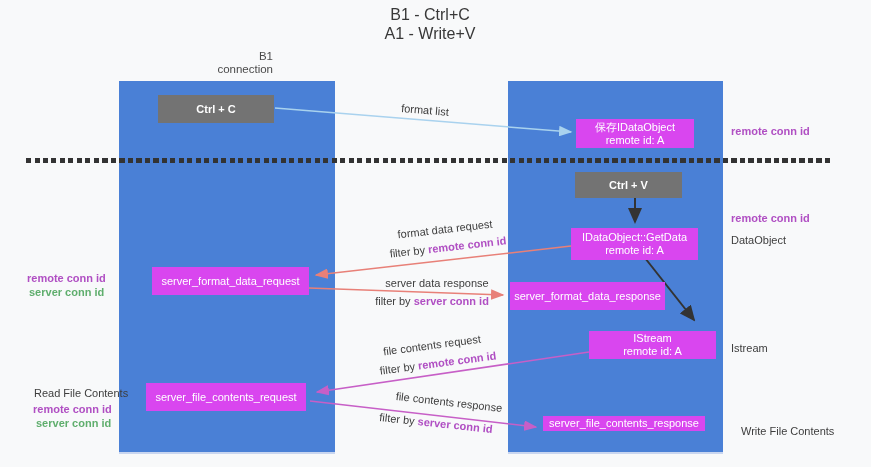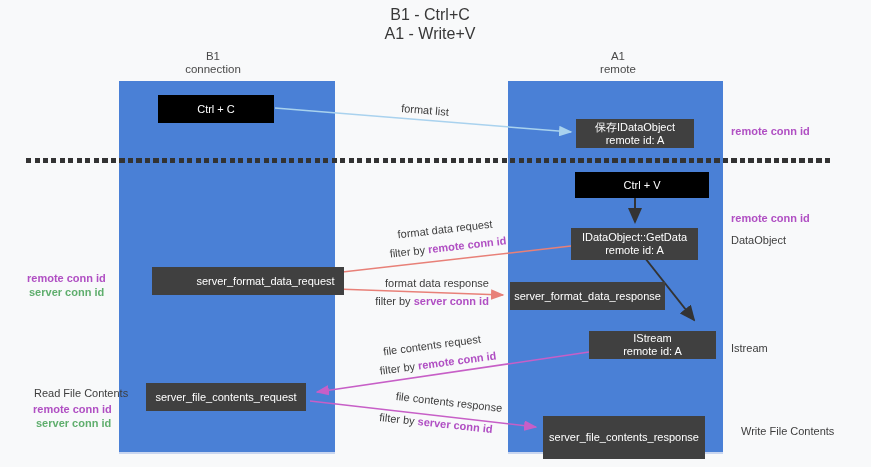--- a/index.html
+++ b/index.html
@@ -15,34 +15,34 @@
   .col{
     position:absolute; top:81px; height:371px;
     background:#4a80d6; border-bottom:2px solid #c9d6f0;
   }
   .col-left{ left:119px; width:216px; }
   .col-right{ left:508px; width:215px; }
   .col-header{
     position:absolute; text-align:center;
     font-size:11.5px; line-height:13px; color:#4a4a4a;
   }
-  .hdr-left{ left:153px; top:50px; width:120px; }
+  .hdr-left{ left:153px; top:50px; width:120px;text-align:right; }
   .hdr-right{ left:558px; top:50px; width:120px; }
   .dashline{
     position:absolute; left:26px; top:158px; width:806px; height:5px;
     background:repeating-linear-gradient(90deg,#333 0 5px,transparent 5px 8.5px);
   }
   .node{
     position:absolute; display:flex; flex-direction:column;
     align-items:center; justify-content:center;
     color:#fff; font-size:11px; line-height:13px; text-align:center;
     white-space:nowrap;
   }
-  .green{ background:#000000; }
-  .orange{ background:#404040; }
+  .green{ background:#737373;font-weight:bold; }
+  .orange{ background:#d946ef; }
   .ann{
     position:absolute; font-size:11px; line-height:14px; color:#3d3d3d;
     white-space:nowrap;
   }
   .purple{ color:#b04fc3; font-weight:bold; }
   .greenlab{ color:#5fae6d; font-weight:bold; }
   .edge-label{
     position:absolute; font-size:11px; color:#3d3d3d; white-space:nowrap;
     transform:translate(-50%,-50%) rotate(var(--r,0deg));
   }
@@ -54,24 +54,20 @@
 <div class="canvas">
 
   <div class="title">
     <div>B1 - Ctrl+C</div>
     <div>A1 - Write+V</div>
   </div>
 
   <div class="col-header hdr-left">
     <div>B1</div>
     <div>connection</div>
-  </div>
-  <div class="col-header hdr-right">
-    <div>A1</div>
-    <div>remote</div>
   </div>
 
   <div class="col col-left"></div>
   <div class="col col-right"></div>
 
   <div class="dashline"></div>
 
   <svg class="overlay" width="871" height="467" viewBox="0 0 871 467">
     <defs>
       <marker id="m-blue" markerWidth="9" markerHeight="7" refX="8" refY="3.5" orient="auto">
@@ -98,47 +94,47 @@
 
   <div class="node green" style="left:158px; top:95px; width:116px; height:28px;">
     <span>Ctrl + C</span>
   </div>
 
   <div class="node orange" style="left:576px; top:119px; width:118px; height:29px;">
     <span>保存IDataObject</span>
     <span>remote id: A</span>
   </div>
 
-  <div class="node green" style="left:575px; top:172px; width:134px; height:26px;">
+  <div class="node green" style="left:575px; top:172px; width:107px; height:26px;">
     <span>Ctrl + V</span>
   </div>
 
   <div class="node orange" style="left:571px; top:228px; width:127px; height:32px;">
     <span>IDataObject::GetData</span>
     <span>remote id: A</span>
   </div>
 
-  <div class="node orange" style="left:152px; top:267px; width:157px; height:28px;padding-left:35px;">
+  <div class="node orange" style="left:152px; top:267px; width:157px; height:28px;">
     <span>server_format_data_request</span>
   </div>
 
   <div class="node orange" style="left:510px; top:282px; width:155px; height:28px;">
     <span>server_format_data_response</span>
   </div>
 
   <div class="node orange" style="left:589px; top:331px; width:127px; height:28px;">
     <span>IStream</span>
     <span>remote id: A</span>
   </div>
 
   <div class="node orange" style="left:146px; top:383px; width:160px; height:28px;">
     <span>server_file_contents_request</span>
   </div>
 
-  <div class="node orange" style="left:543px; top:416px; width:162px; height:43px;">
+  <div class="node orange" style="left:543px; top:416px; width:162px; height:15px;">
     <span>server_file_contents_response</span>
   </div>
 
   <div class="ann purple" style="left:731px; top:124px;">remote conn id</div>
   <div class="ann purple" style="left:731px; top:211px;">remote conn id</div>
   <div class="ann" style="left:731px; top:233px;">DataObject</div>
   <div class="ann" style="left:731px; top:341px;">Istream</div>
   <div class="ann" style="left:741px; top:424px;">Write File Contents</div>
 
   <div class="ann purple" style="left:27px; top:271px;">remote conn id</div>
@@ -147,21 +143,21 @@
   <div class="ann purple" style="left:33px; top:402px;">remote conn id</div>
   <div class="ann greenlab" style="left:36px; top:416px;">server conn id</div>
 
   <div class="edge-label" style="left:425px; top:110px; --r:4.6deg;">format list</div>
 
   <div class="edge-label" style="left:445px; top:229px; --r:-6.5deg;">format data request</div>
   <div class="edge-label" style="left:448px; top:247px; --r:-6.5deg;">
     <span>filter by </span><span class="purple">remote conn id</span>
   </div>
 
-  <div class="edge-label" style="left:437px; top:283px;">format data response</div>
+  <div class="edge-label" style="left:437px; top:283px;">server data response</div>
   <div class="edge-label" style="left:432px; top:301px;">
     <span>filter by </span><span class="purple">server conn id</span>
   </div>
 
   <div class="edge-label" style="left:432px; top:345px; --r:-7.5deg;">file contents request</div>
   <div class="edge-label" style="left:438px; top:363px; --r:-7.5deg;">
     <span>filter by </span><span class="purple">remote conn id</span>
   </div>
 
   <div class="edge-label" style="left:449px; top:402px; --r:6.5deg;">file contents response</div>

